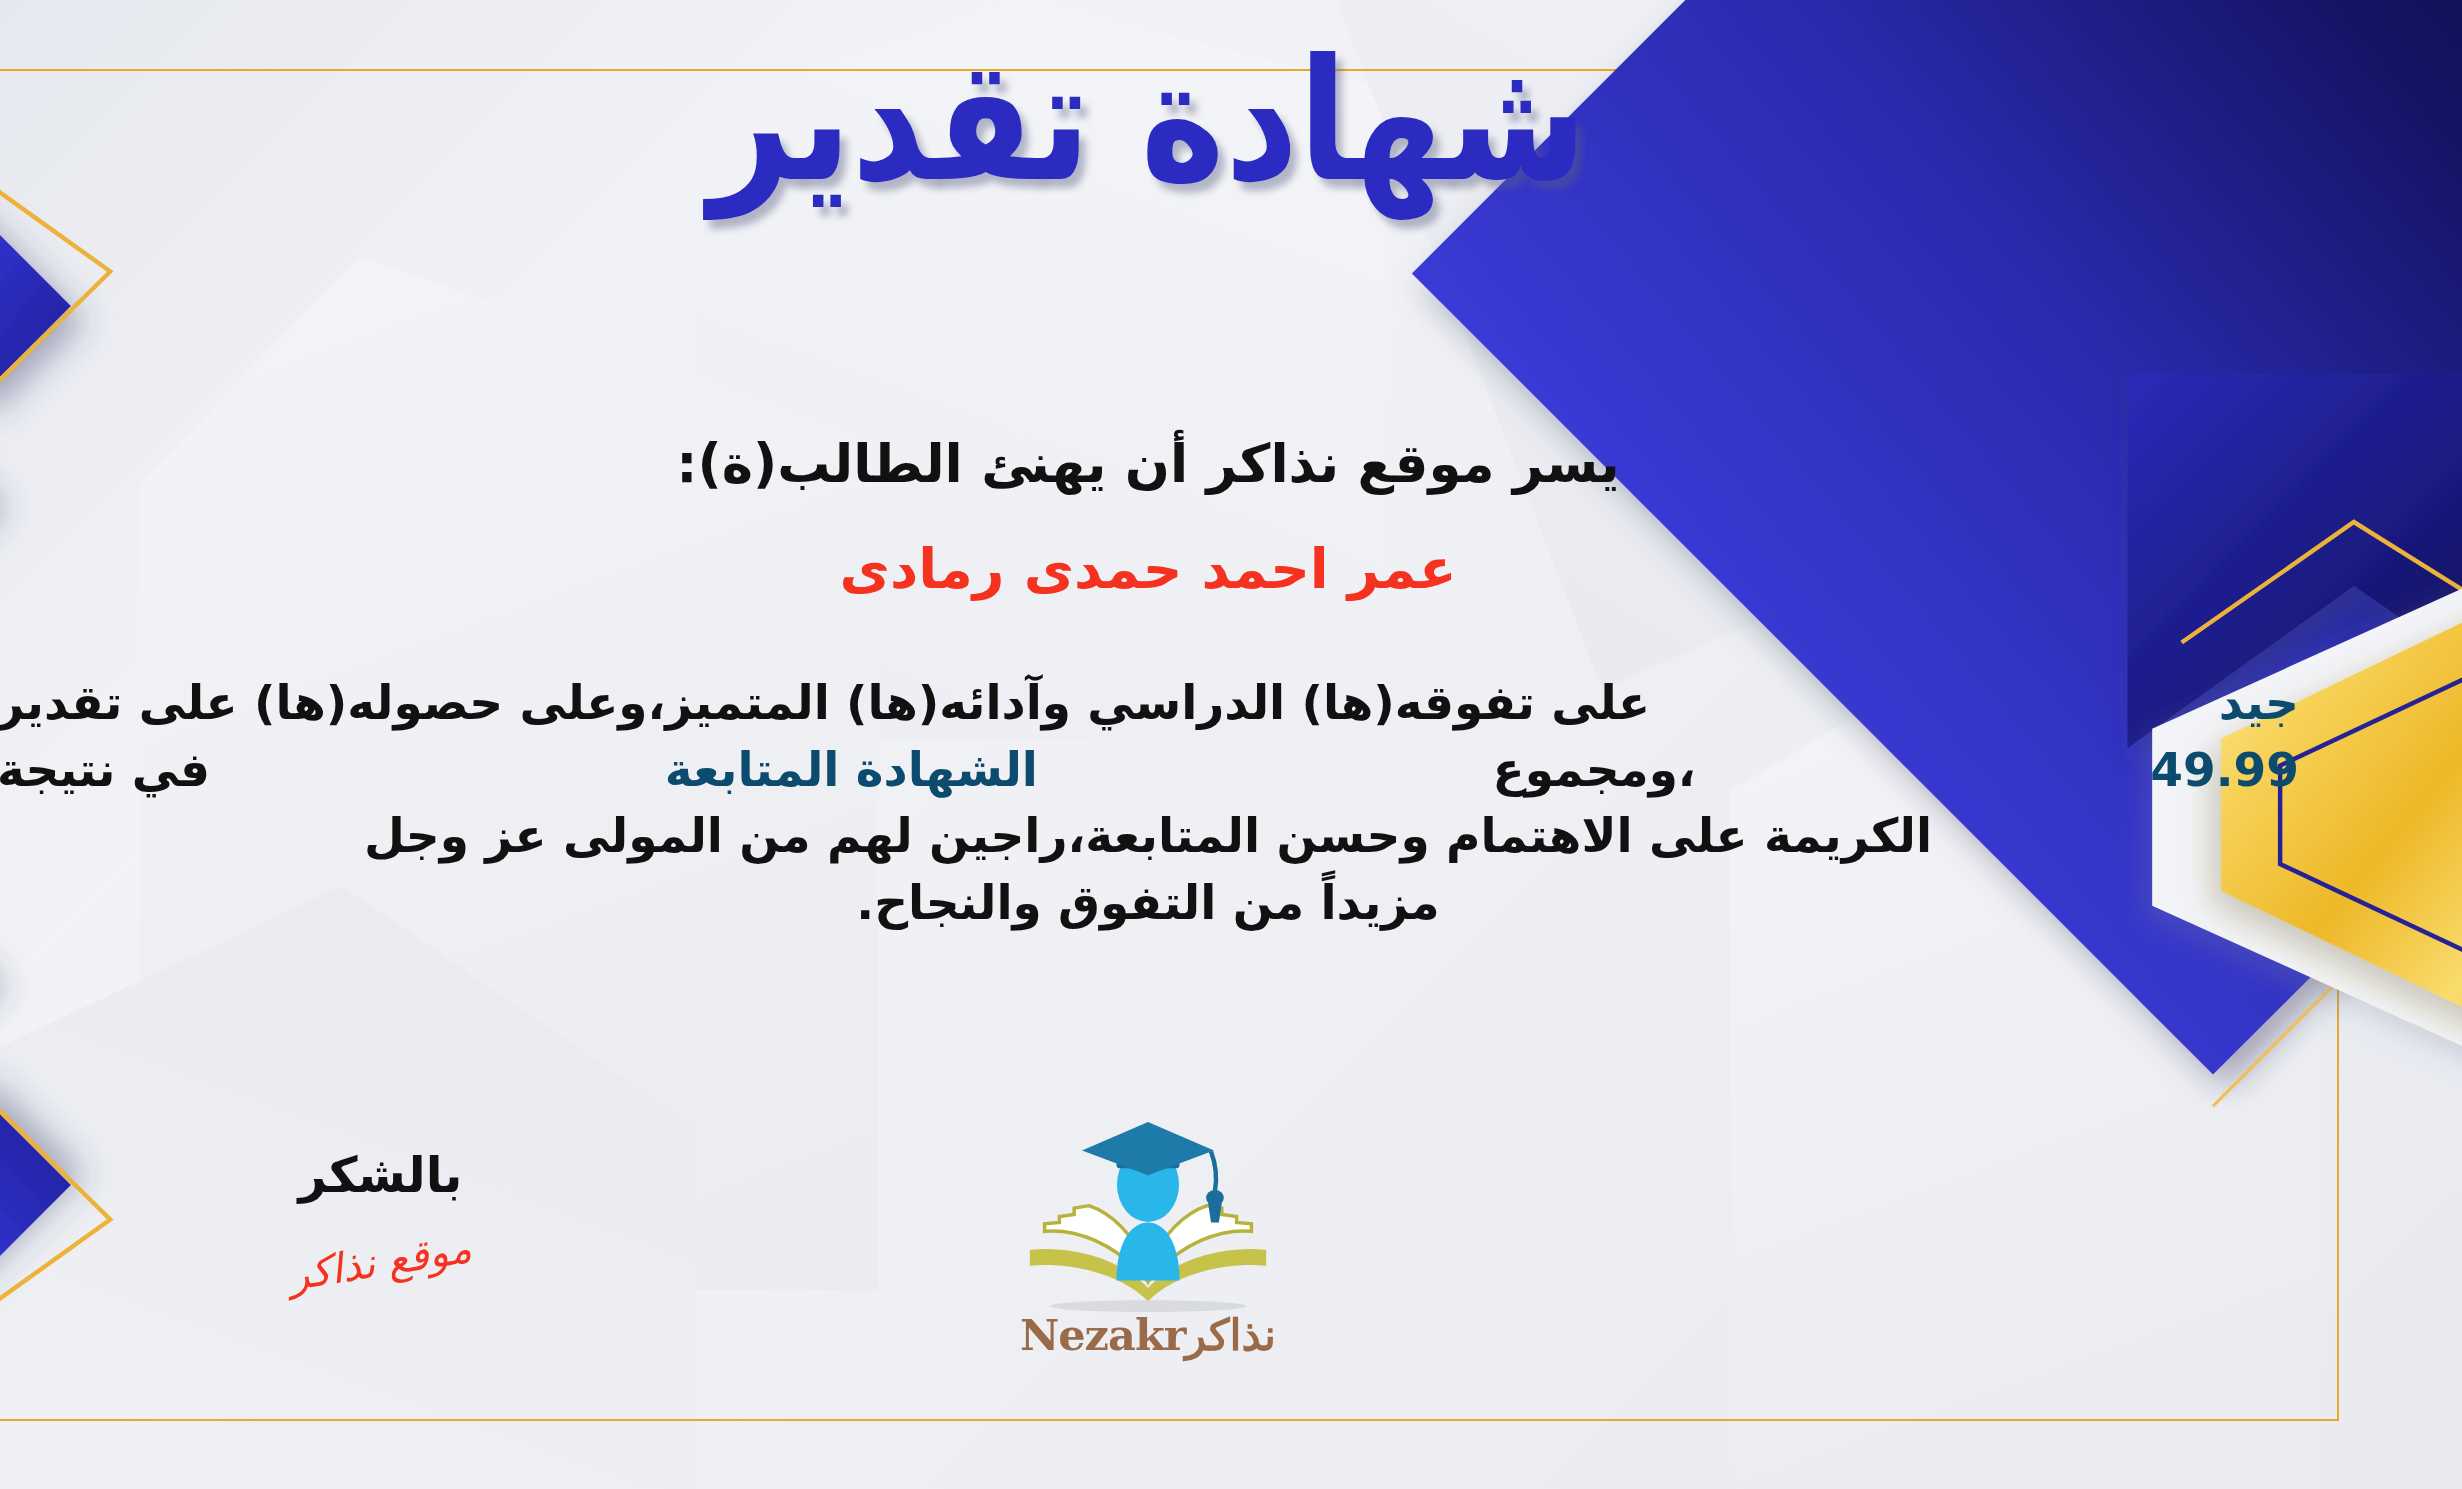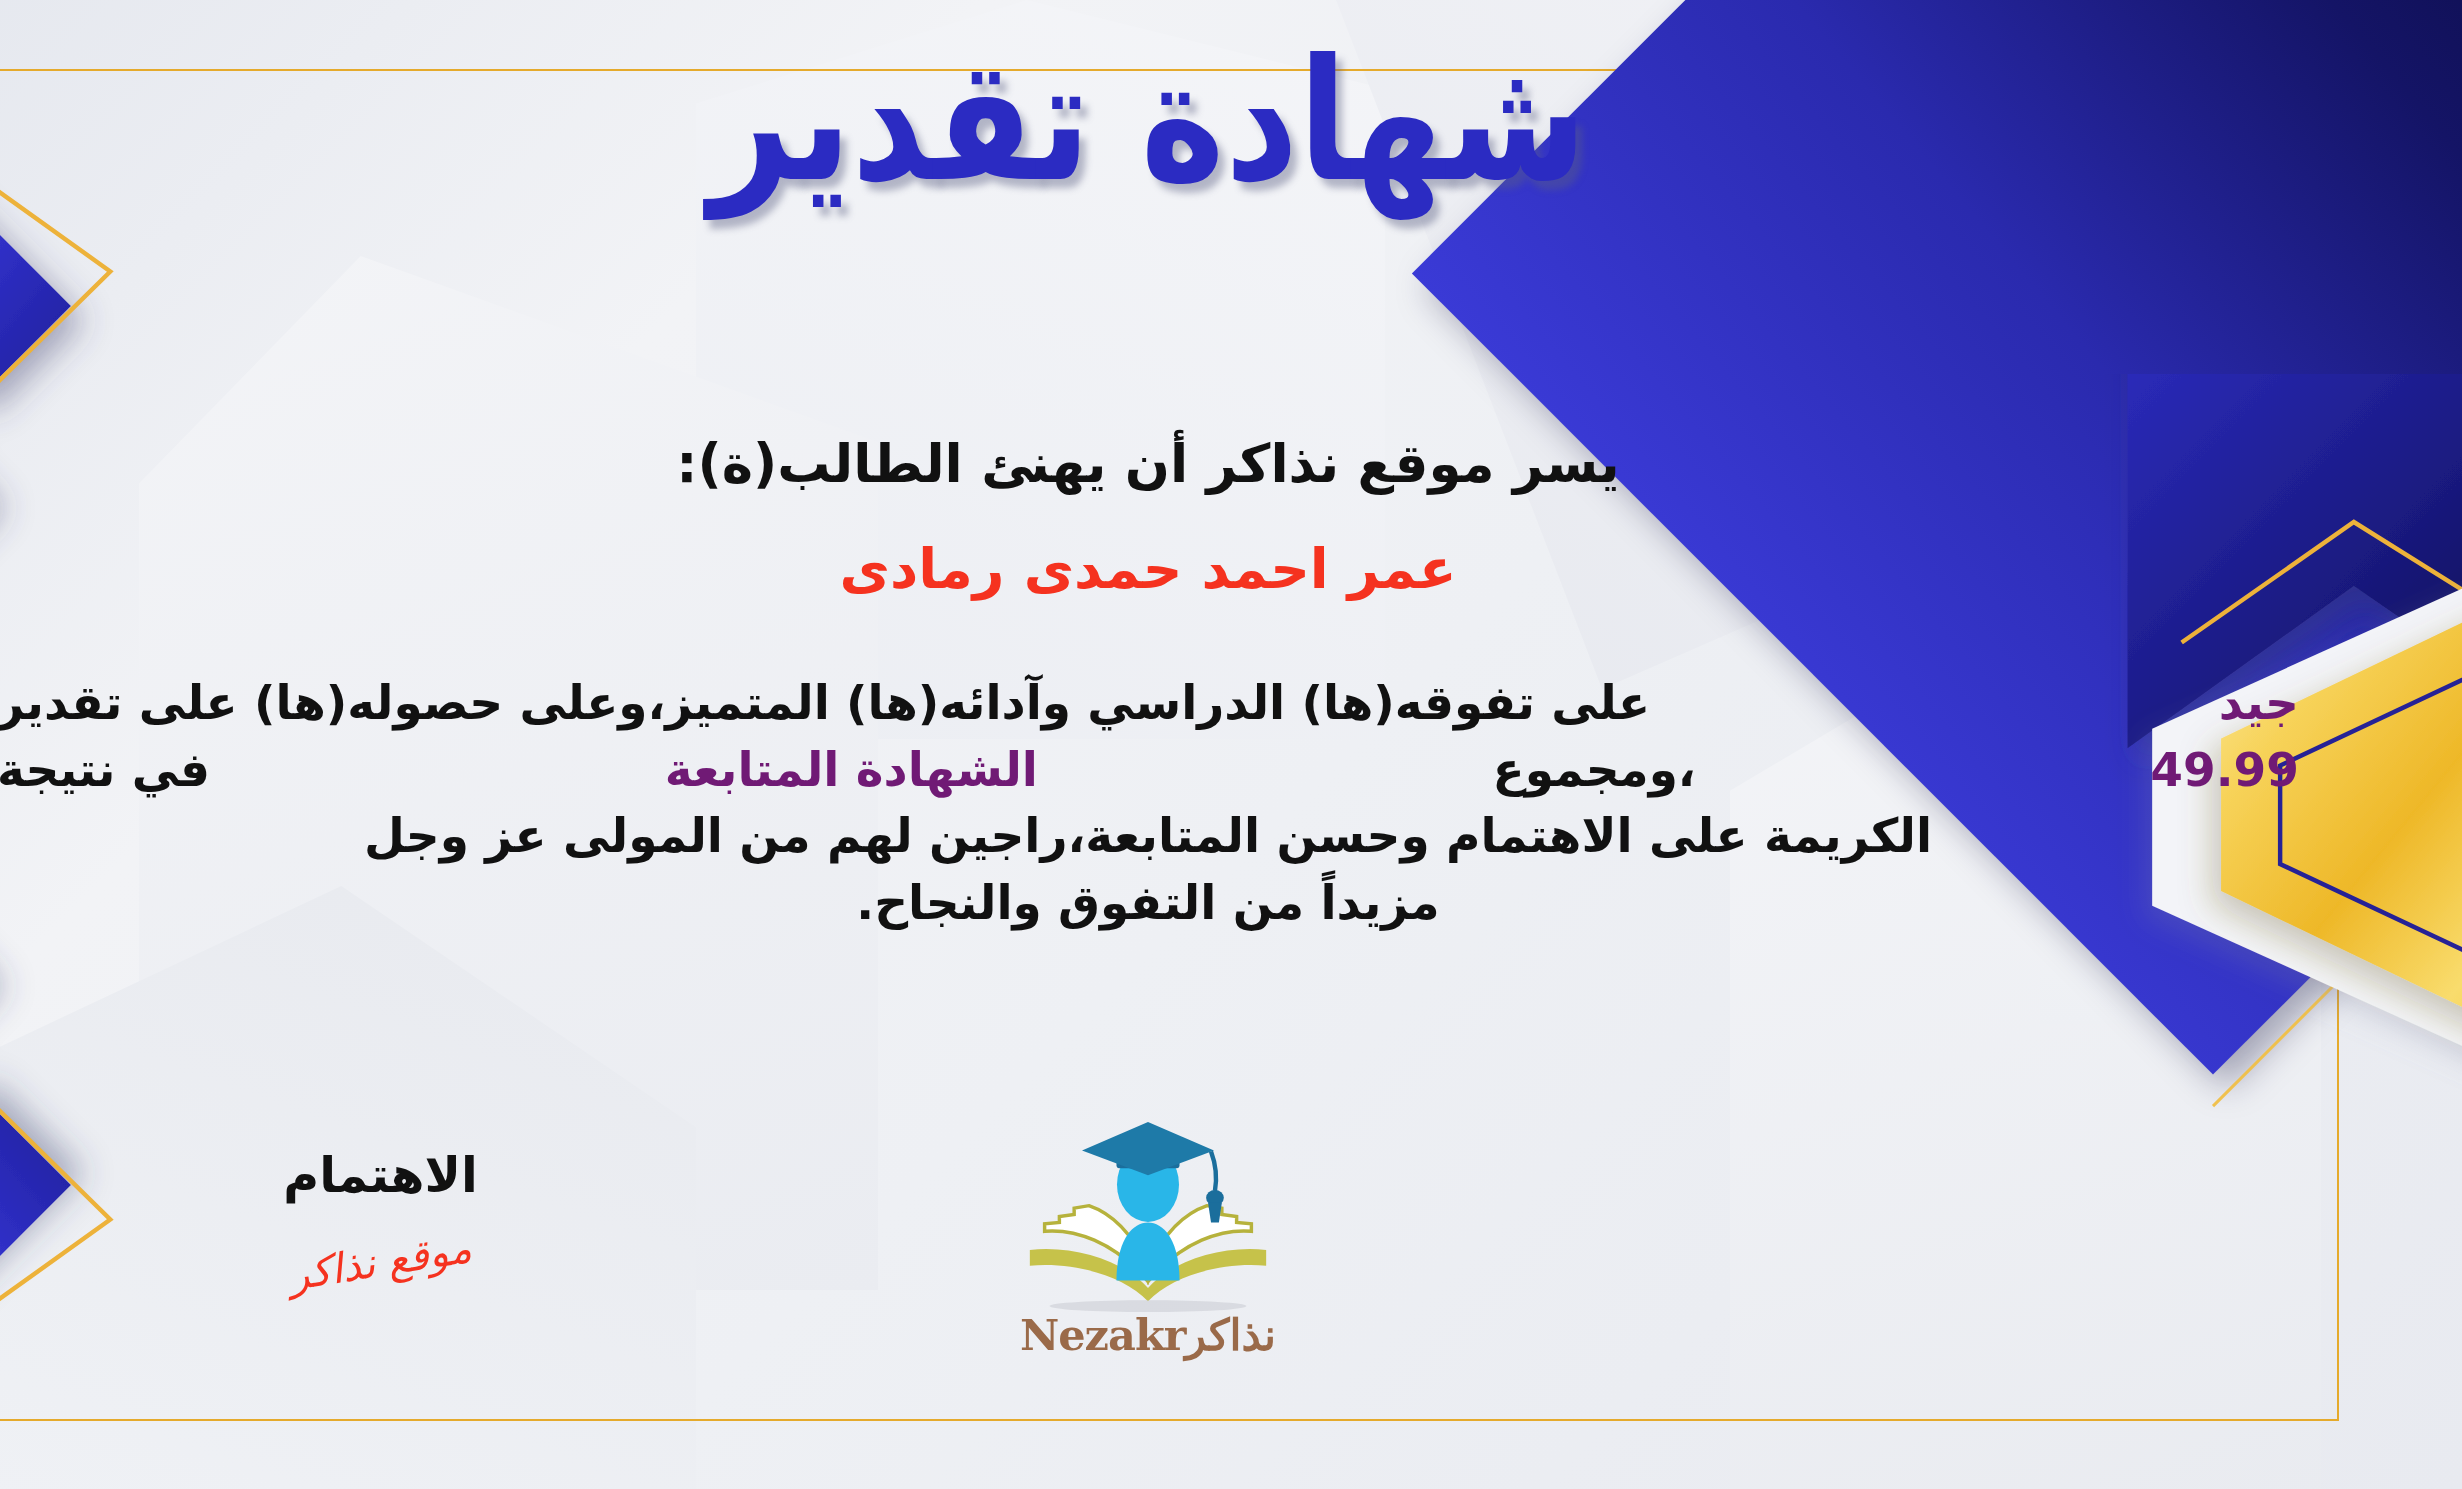--- a/index.html
+++ b/index.html
@@ -80,21 +80,21 @@
     font-size:55px;font-weight:700;color:#f5321f;
   }
 
   .body-block{
     position:absolute;top:670px;left:163px;right:163px;
     text-align:center;color:#111111;font-size:47px;font-weight:700;
     line-height:1.42;
   }
   .bline{display:block;white-space:nowrap;}
   .bline.just{display:flex;justify-content:space-between;align-items:baseline;}
-  .red{color:#701a75;}
+  .red{color:#0c4a6e;}
 
   .sign-wrap{
     position:absolute;top:1147px;left:374px;width:345px;text-align:center;
   }
   .sign-label{font-size:49px;font-weight:700;color:#111111;}
   .sign-mark{
     margin-top:34px;font-size:41px;color:#f5321f;
     font-family:"DejaVu Serif","Liberation Serif",serif;
     font-style:italic;font-weight:400;
     transform:rotate(-9deg);display:inline-block;
@@ -229,21 +229,21 @@
         <span class="red">الشهادة المتابعة</span>
         <span>في نتيجة</span>
       </div>
 
       <div class="bline">الكريمة على الاهتمام وحسن المتابعة،راجين لهم من المولى عز وجل</div>
 
       <div class="bline">مزيداً من التفوق والنجاح.</div>
     </div>
 
     <div class="sign-wrap">
-      <div class="sign-label">الاهتمام</div>
+      <div class="sign-label">بالشكر</div>
       <div class="sign-mark">موقع نذاكر</div>
     </div>
 
     <div class="logo">
       <svg width="256" height="197" viewBox="0 0 520 400">
 
         <path d="M262 330 C 330 250 410 225 470 230 L 470 215 L 440 212
                  L 440 200 L 410 196 L 410 183 L 380 178
                  C 330 195 290 240 262 300 Z" fill="#ffffff" stroke="#b6b23c" stroke-width="7"></path>
 

